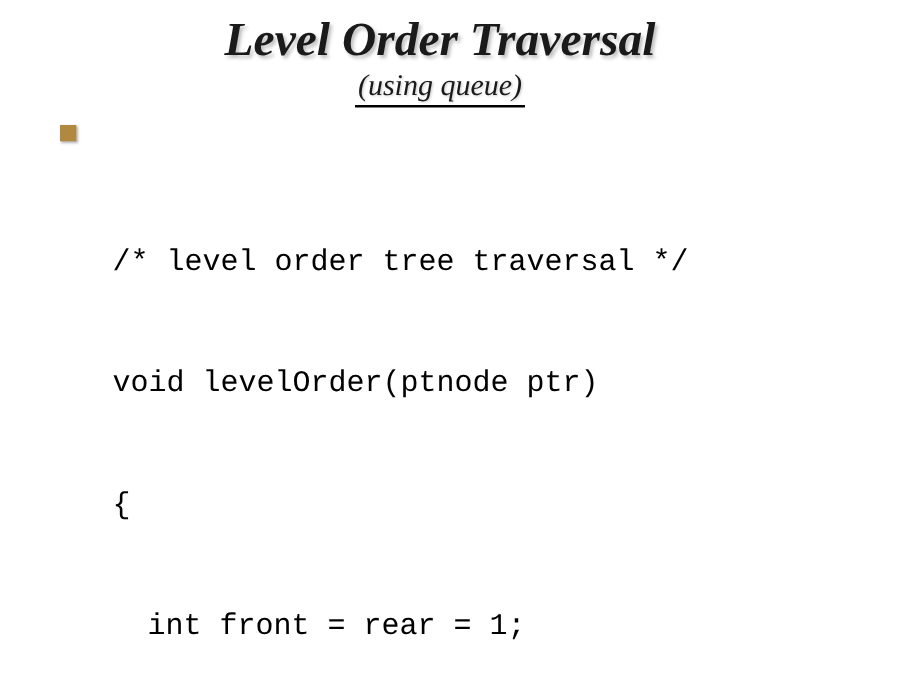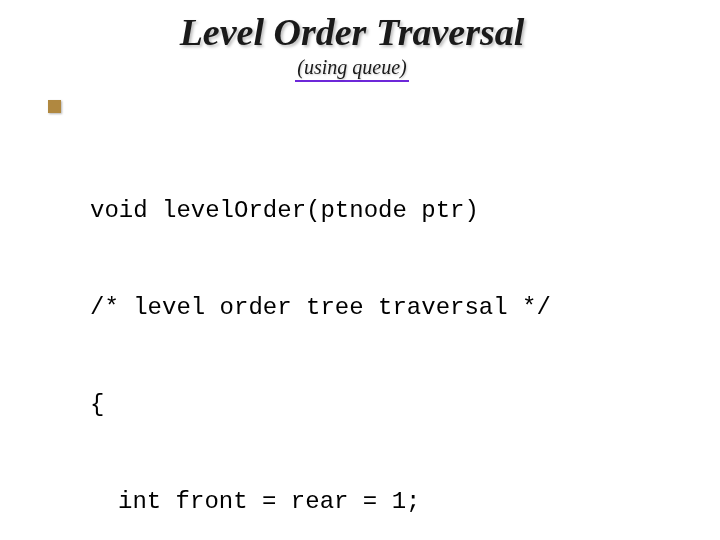--- a/index.html
+++ b/index.html
@@ -28,24 +28,24 @@
       text-shadow: 2px 2px 3px rgba(0,0,0,0.25);
       margin-bottom: 2px;
     }
     .subtitle-wrap {
       text-align: center;
       position: relative;
     }
     .subtitle {
       display: inline-block;
       font-style: italic;
-      font-size: 20px;
+      font-size: 24px;
       color: #1a1a1a;
       text-shadow: 1px 1px 2px rgba(0,0,0,0.2);
-      border-bottom: 2px solid #6d28d9;
+      border-bottom: 2px solid #000000;
       padding: 0 2px 1px 2px;
     }
     .accent-square {
       position: absolute;
       left: 48px;
       top: 100px;
       width: 13px;
       height: 13px;
       background: #b08840;
       box-shadow: 1px 1px 2px rgba(0,0,0,0.3);
@@ -72,22 +72,22 @@
 
 <div class="slide">
   <h1 class="title">Level Order Traversal</h1>
   <div class="subtitle-wrap">
     <span class="subtitle">(using queue)</span>
   </div>
 
   <div class="accent-square"></div>
 
   <div class="code-block">
+    <span class="code-line">/* level order tree traversal */</span>
     <span class="code-line">void levelOrder(ptnode ptr)</span>
-    <span class="code-line">/* level order tree traversal */</span>
     <span class="code-line">{</span>
     <span class="code-line indent1">int front = rear = 1;</span>
     
     
     
     
     
   </div>
 </div>
 

